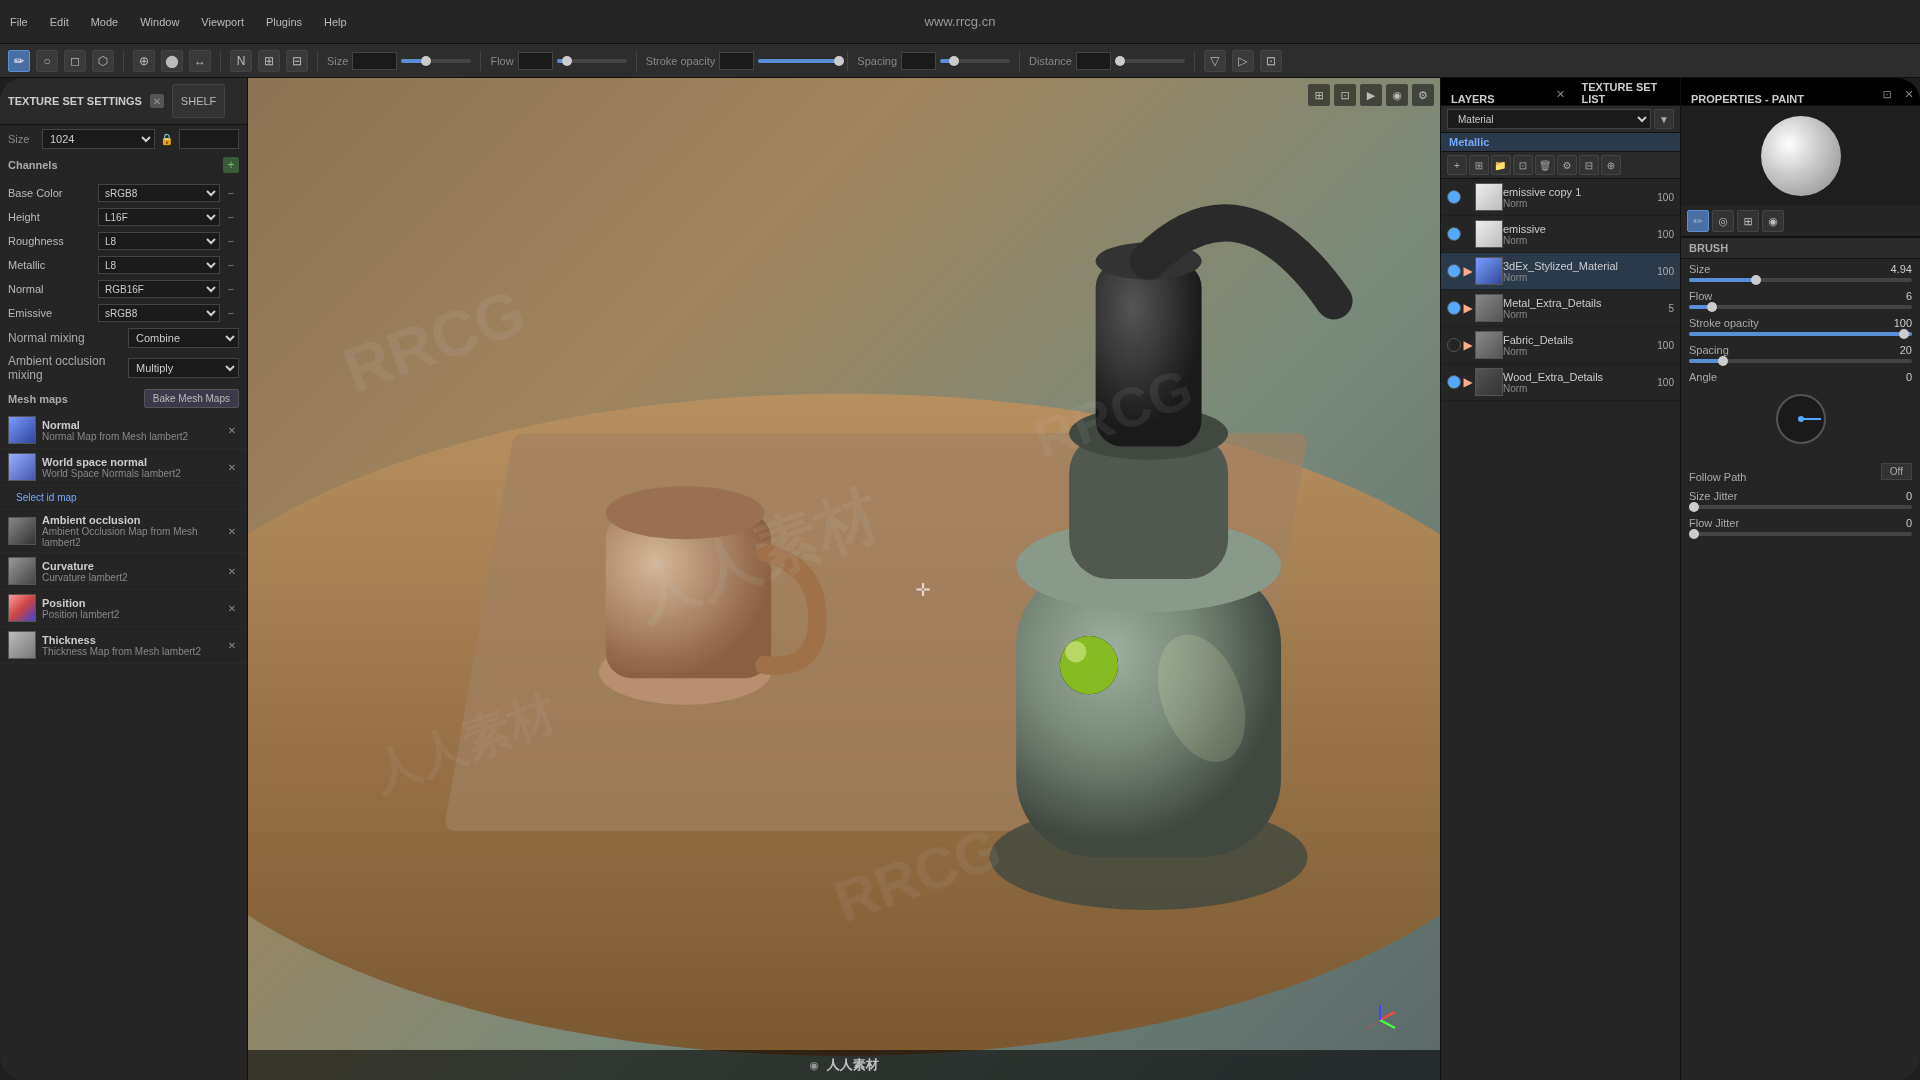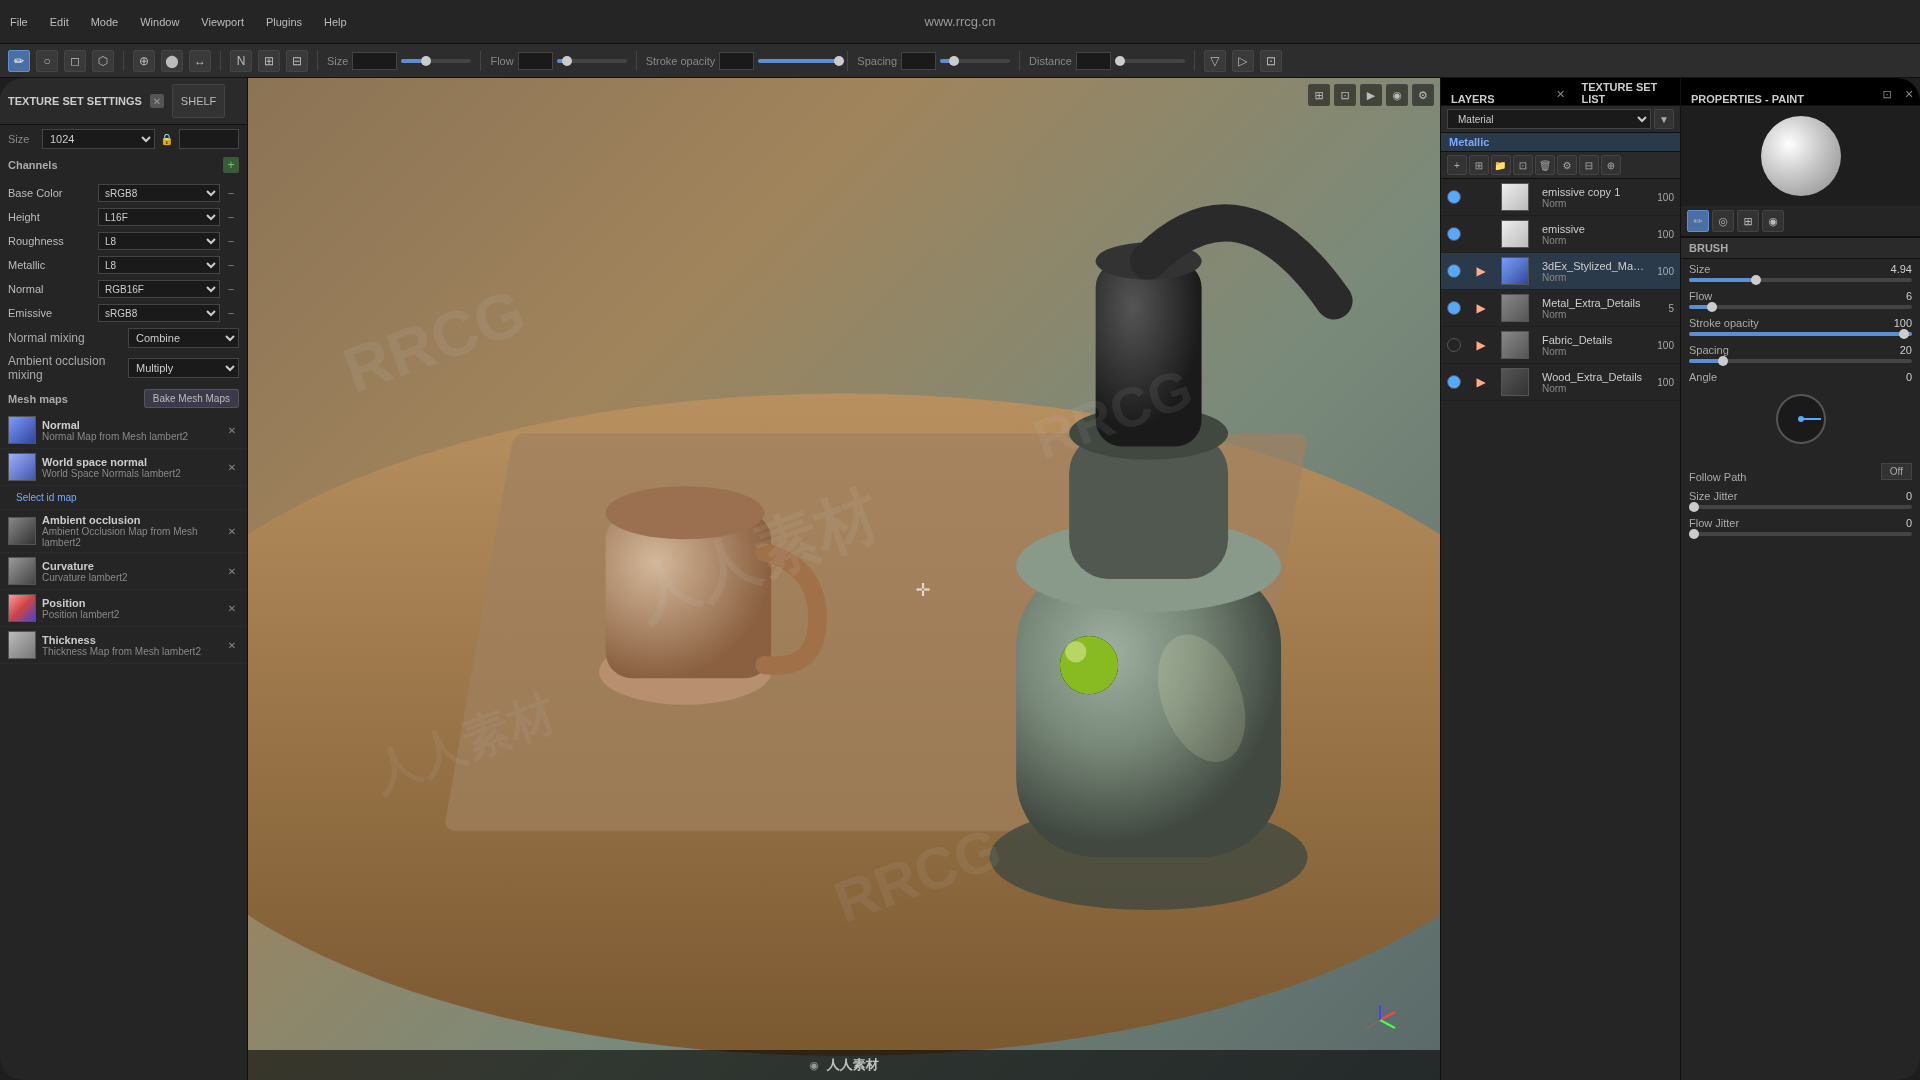--- a/index.html
+++ b/index.html
@@ -69,21 +69,21 @@
 
     
     #scene-svg { width: 100%; height: 100%; position: absolute; top: 0; left: 0; }
 
     
     #viewport-bottom { position: absolute; bottom: 0; left: 0; right: 0; height: 30px; background: rgba(0,0,0,0.6); display: flex; align-items: center; justify-content: center; }
     #viewport-bottom .logo-text { color: rgba(255,255,255,0.7); font-size: 13px; font-weight: bold; }
     .layers-toolbar { display: flex; align-items: center; padding: 3px 6px; gap: 3px; background: #2a2a2a; border-bottom: 1px solid #111; justify-content: center; }
     .layers-toolbar select { background: #1a1a1a; border: 1px solid #444; color: #ccc; height: 20px; font-size: 10px; flex: 1; }
     .layers-tool-btn { width: 20px; height: 20px; background: #333; border: 1px solid #444; display: flex; align-items: center; justify-content: center; cursor: pointer; color: #aaa; font-size: 10px; border-radius: 2px; }
-    .layer-item { display: flex; align-items: center; padding: 4px 6px; border-bottom: 1px solid #1f1f1f; gap: 13px; cursor: pointer; min-height: 36px; }
+    .layer-item { display: flex; align-items: center; padding: 4px 6px; border-bottom: 1px solid #1f1f1f; gap: 0; cursor: pointer; min-height: 36px; }
     .layer-item.active { background: #2a3a4a; }
     .layer-vis { width: 14px; height: 14px; border: 1px solid #555; border-radius: 50%; display: flex; align-items: center; justify-content: center; flex-shrink: 0; }
     .layer-vis.on { background: #5af; }
     .layer-folder { width: 14px; height: 14px; display: flex; align-items: center; justify-content: center; color: #888; font-size: 10px; flex-shrink: 0; }
     .layer-thumb { width: 28px; height: 28px; background: #444; border: 1px solid #555; flex-shrink: 0; }
     .layer-info { flex: 1; min-width: 0; }
     .layer-name { color: #ccc; font-size: 11px; white-space: nowrap; overflow: hidden; text-overflow: ellipsis; }
     .layer-blend { color: #888; font-size: 10px; }
     .layer-opacity { color: #aaa; font-size: 10px; text-align: right; }
 

